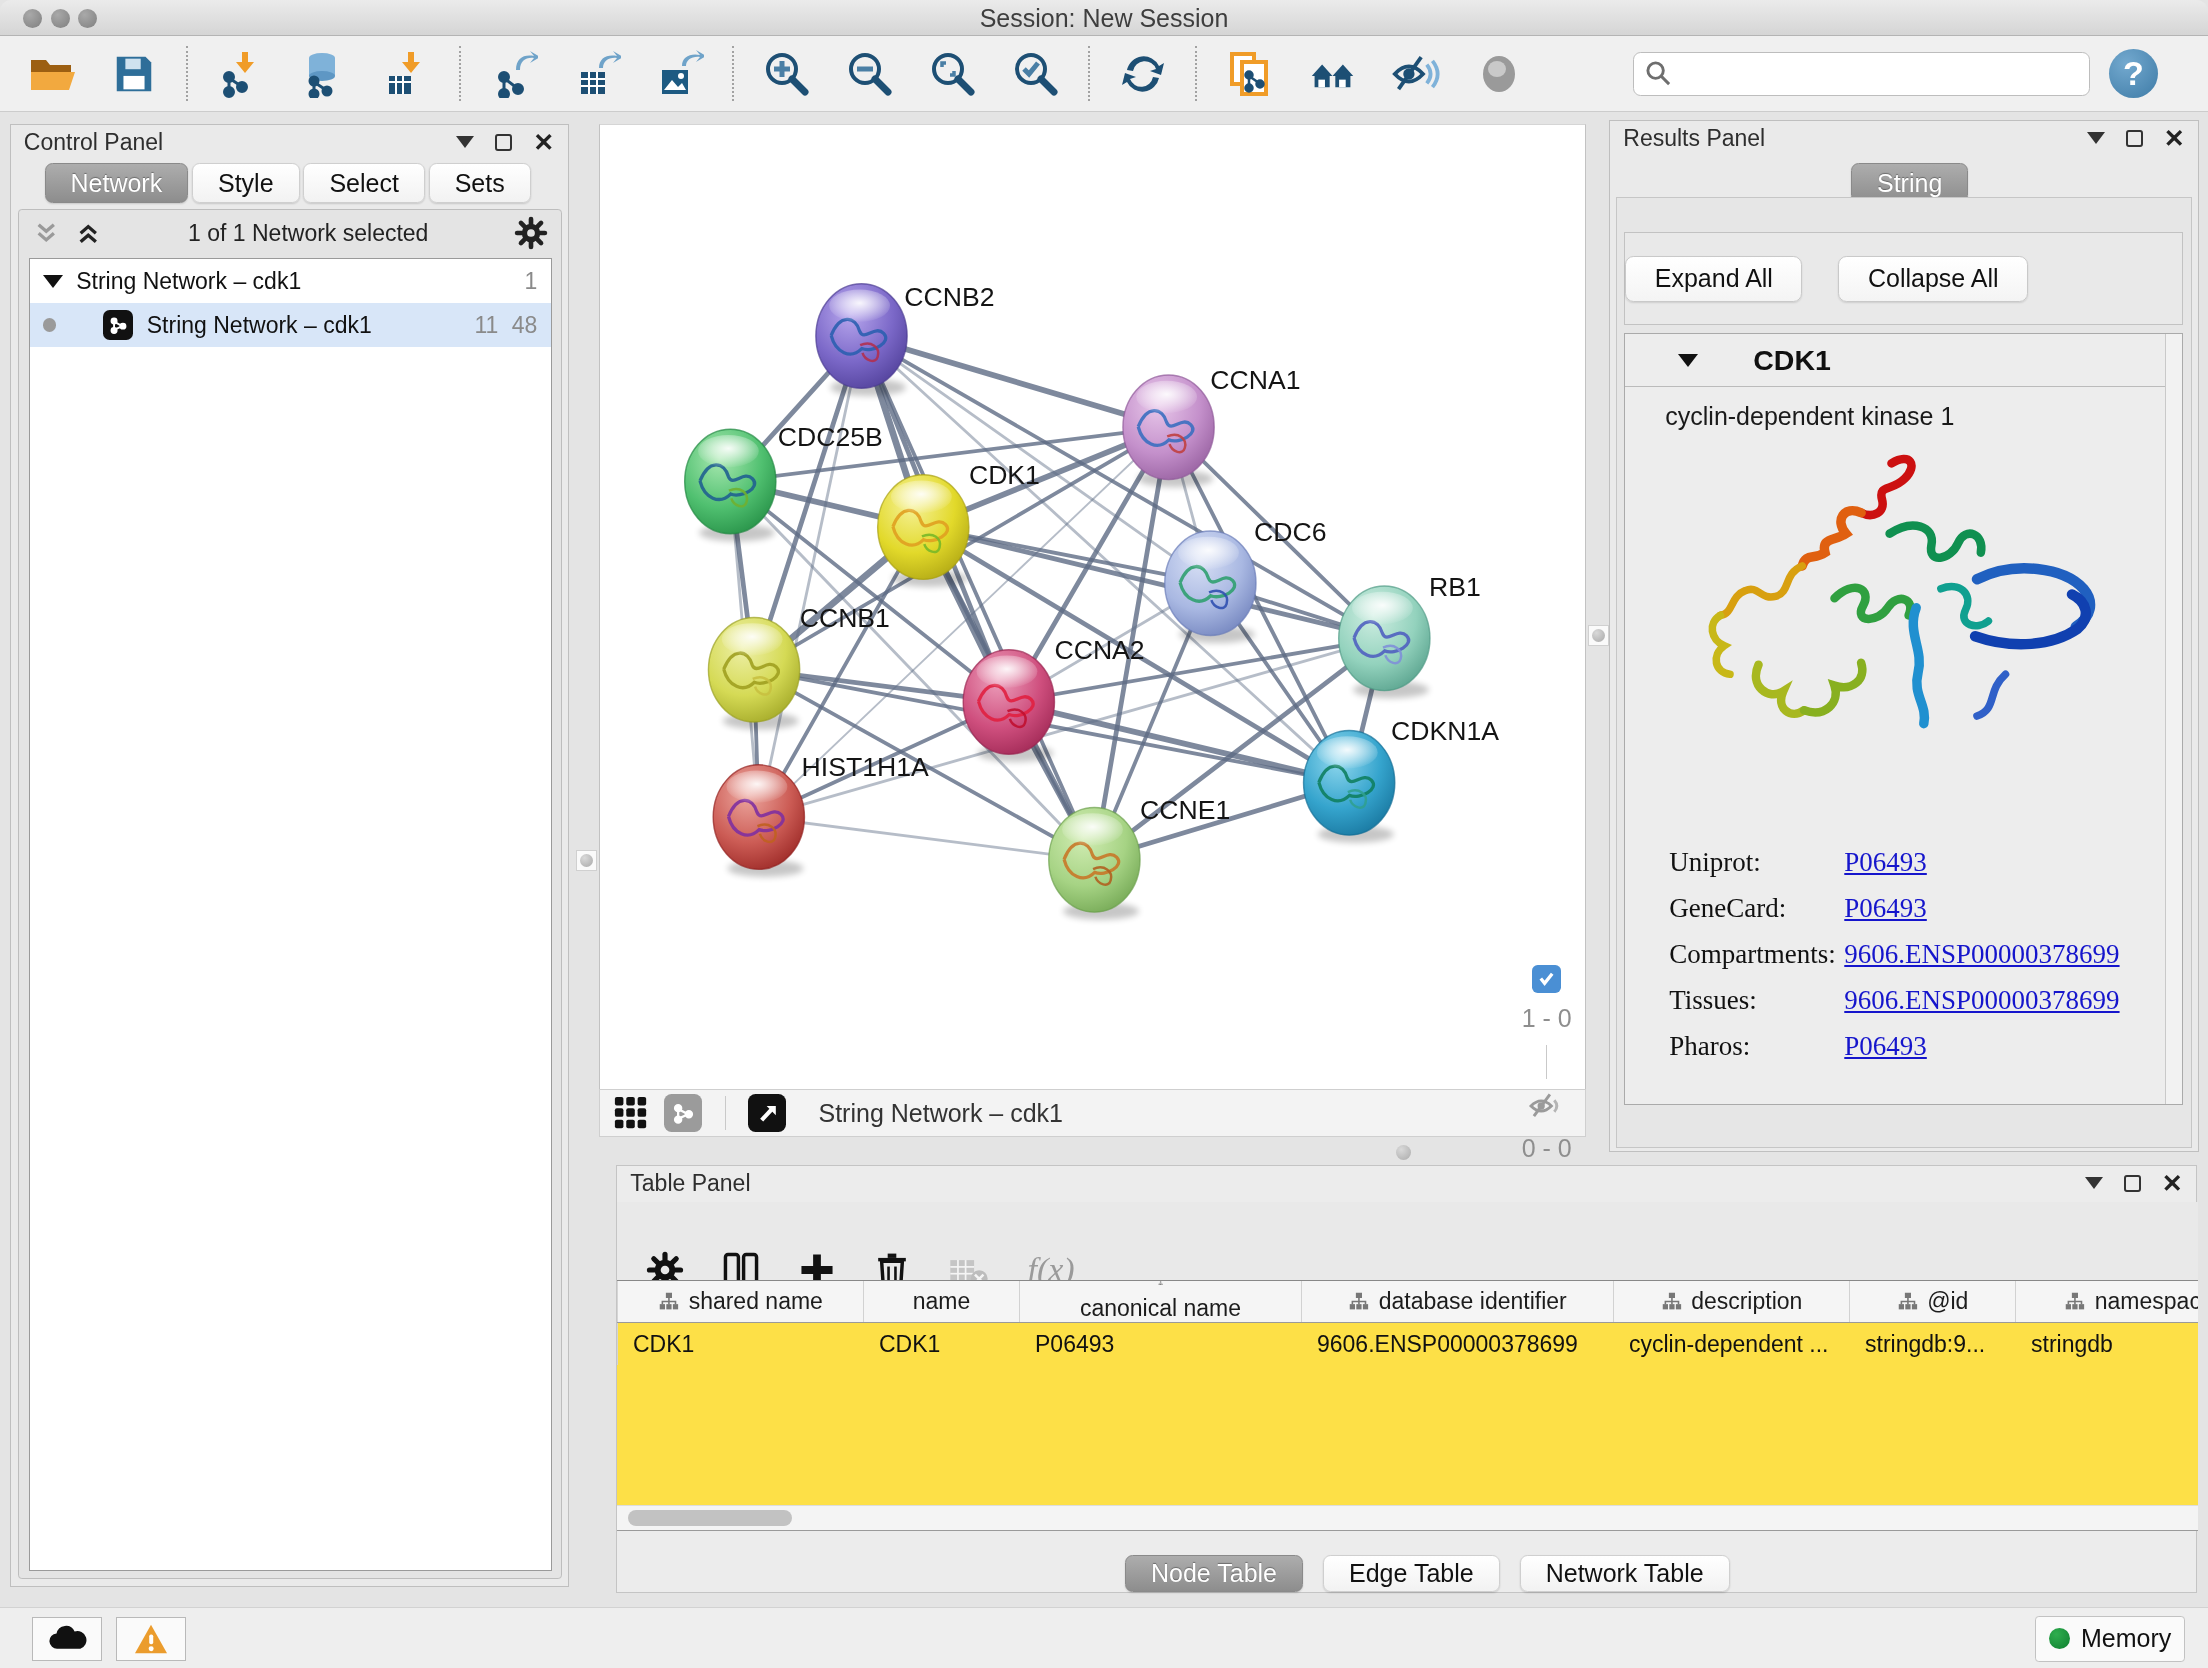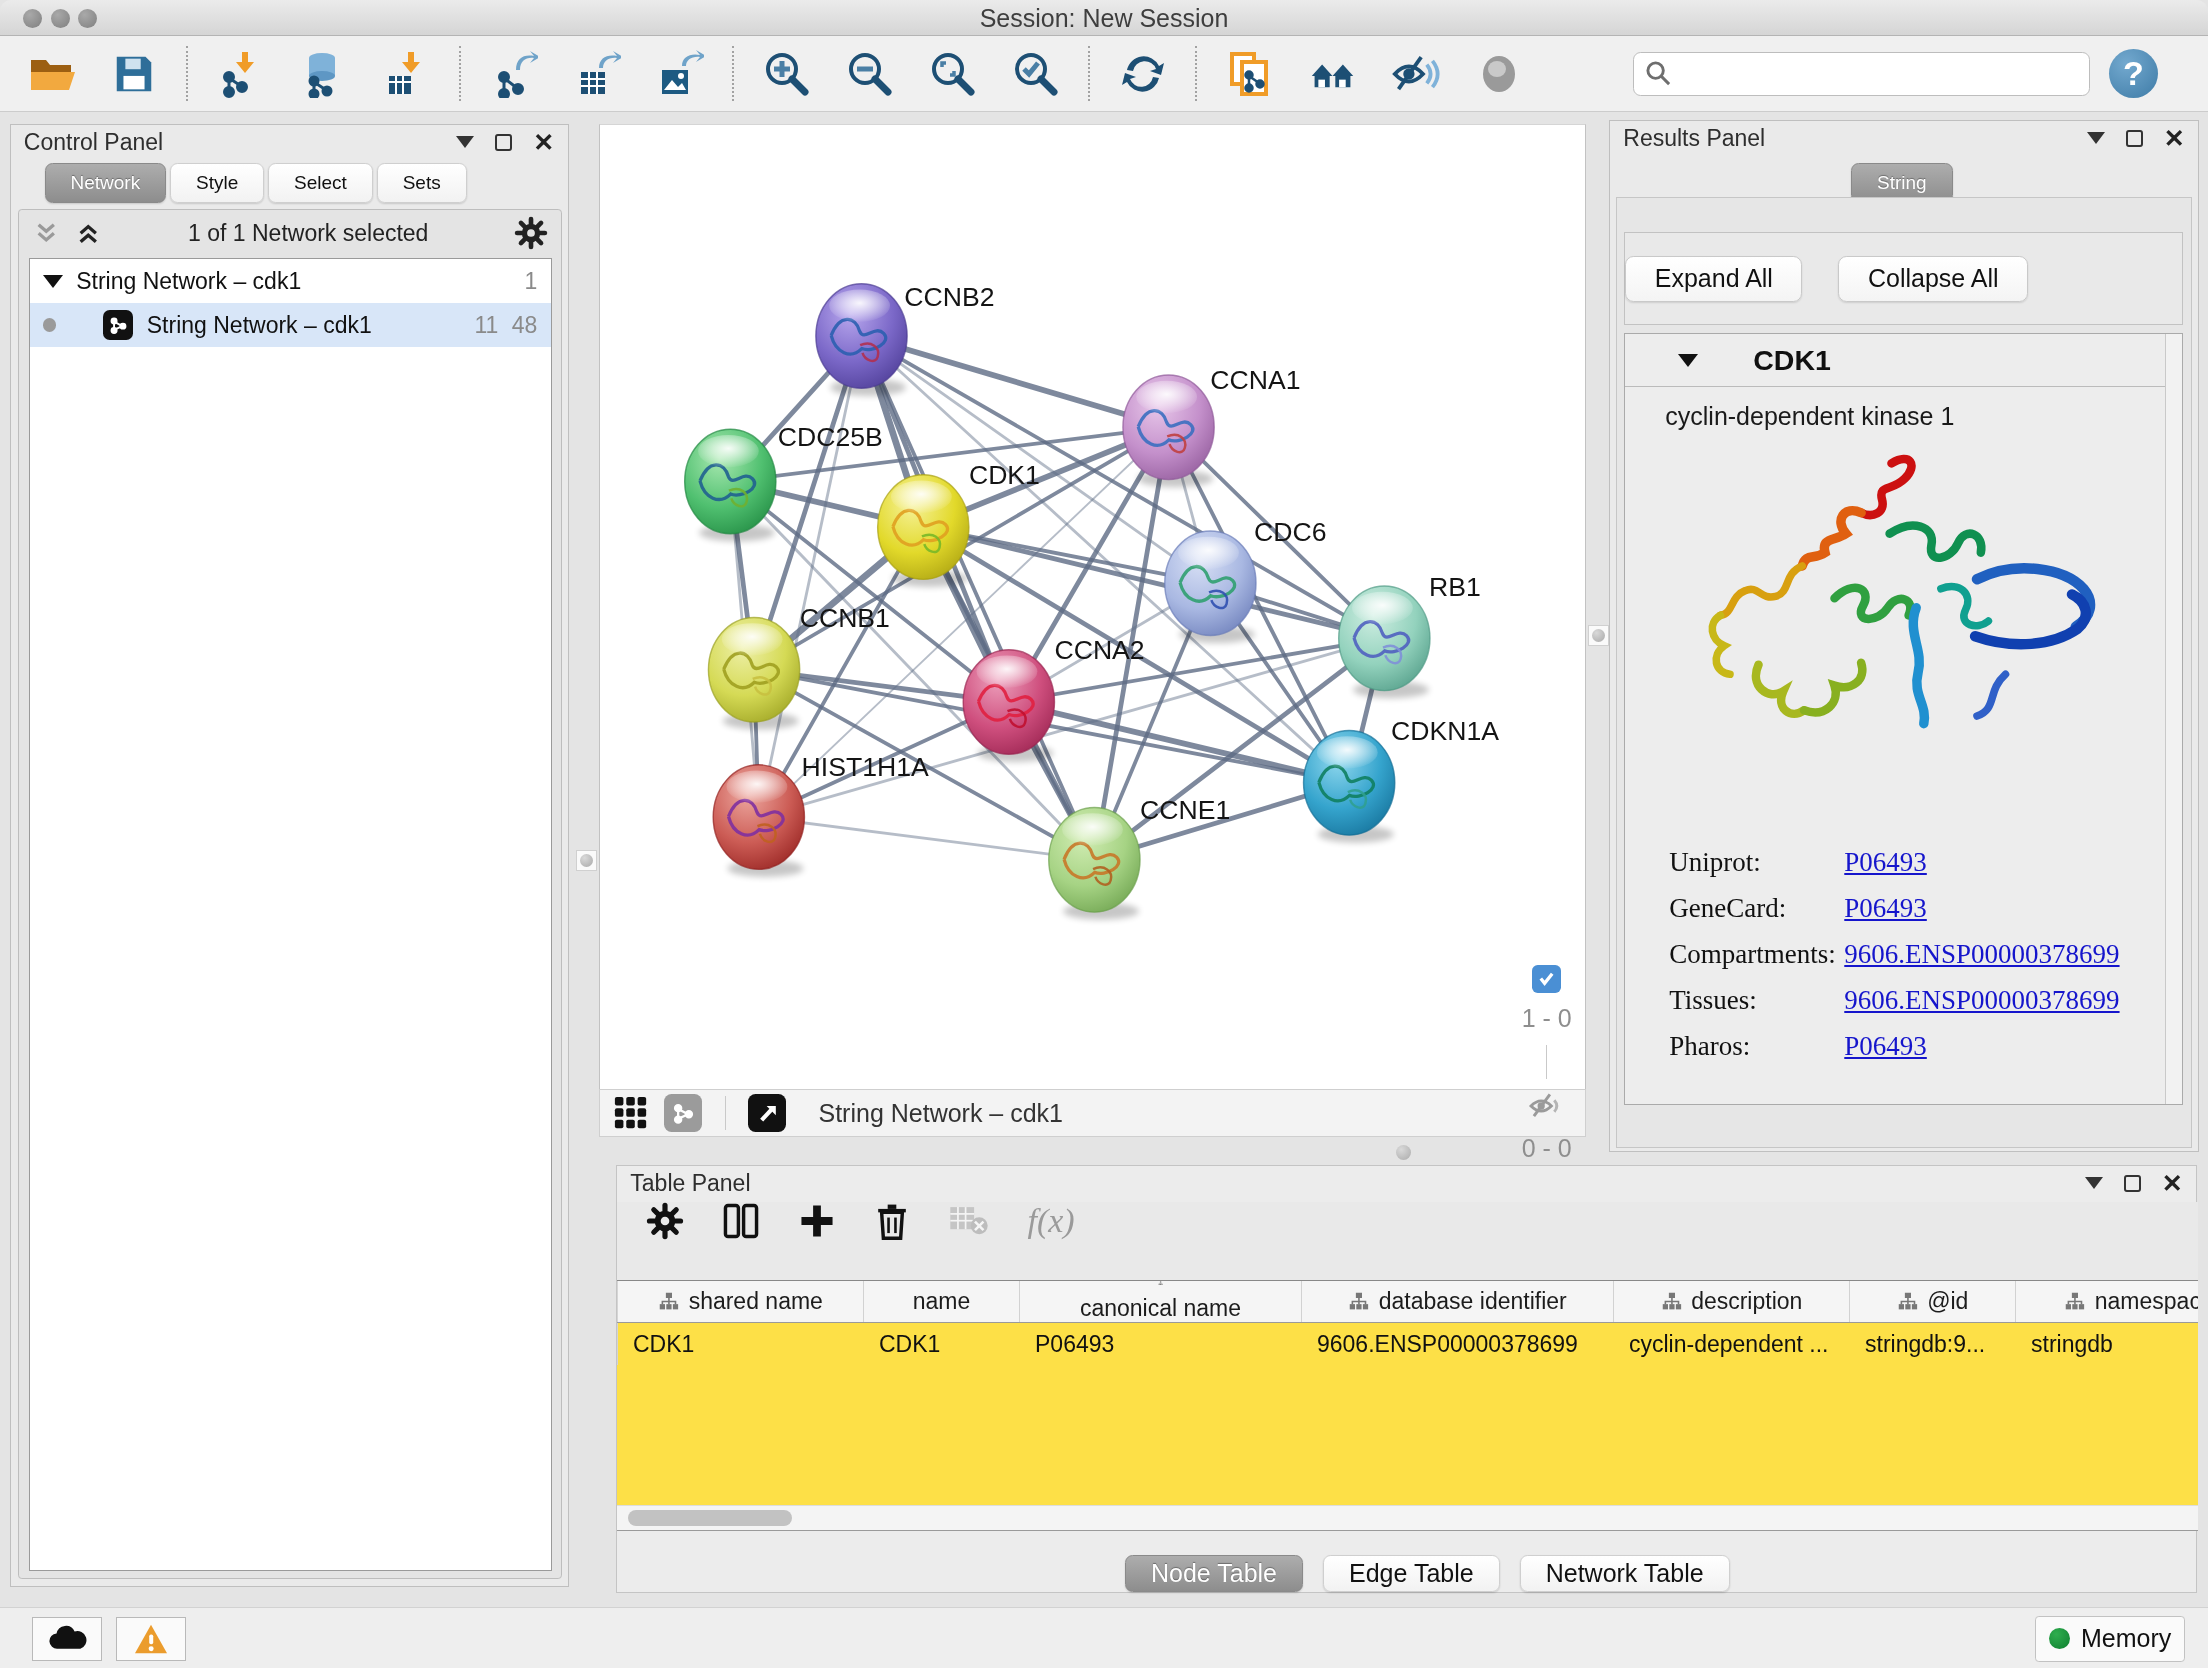--- a/index.html
+++ b/index.html
@@ -28,21 +28,21 @@
     color:#fff; font-size:34px; font-weight:bold; display:flex; align-items:center; justify-content:center; border:none; margin:0 25px 0 19px; cursor:pointer; }
 
   
   .panel-head { height:34px; display:flex; align-items:center; padding:0 13.3px; }
   .panel-title { font-size:23px; color:#2e2e2e; }
   .ph-icons { margin-left:auto; display:flex; align-items:center; gap:21px; }
   .tri-down { width:0; height:0; border-left:9.5px solid transparent; border-right:9.5px solid transparent; border-top:12.4px solid #333; }
   .sq { width:17px; height:17px; border:2.9px solid #333; border-radius:2.9px; }
   .xx { font-size:25px; font-weight:bold; color:#222; line-height:1; }
 
-  .tab { height:40px; padding:0 25px; display:flex; align-items:center; justify-content:center; font-size:19px;
+  .tab { height:40px; padding:0 25px; display:flex; align-items:center; justify-content:center; font-size:25px;
     border-radius:7.6px; background:linear-gradient(#ffffff,#f2f2f2); border:1px solid #cfcfcf; color:#111;
     box-shadow:0 1px 1.9px rgba(0,0,0,.15); cursor:pointer; }
   .tab.sel { background:linear-gradient(#adadad,#8d8d8d); color:#fff; text-shadow:0 -1px 1px rgba(0,0,0,.35); border-color:#8a8a8a; }
 
   
   .control-panel { position:absolute; left:9.5px; top:124px; width:559px; height:1463px; background:#eaeaea; border:1px solid #bfbfbf; }
   .cp-tabs { position:absolute; left:34px; top:38px; display:flex; gap:3.8px; }
   .cp-inner { position:absolute; left:7.6px; top:84px; width:544px; height:1370px; background:#e4e4e4; border:1px solid #bdbdbd; border-radius:3.8px; }
   .cp-statusrow { height:46px; display:flex; align-items:center; padding:0 13.3px; }
   .cp-status { flex:1; text-align:center; font-size:23px; color:#222; }
@@ -85,21 +85,21 @@
   .crosslinks { position:absolute; left:0; top:498px; width:533px; font-family:"Liberation Serif", serif; }
   .cl-head { font-size:28.5px; font-weight:bold; color:#111; padding-left:27px; }
   .cl-row { display:flex; font-size:27px; margin-top:15px; }
   .cl-label { width:219px; padding-left:44px; color:#111; }
   .cl-link { color:#1515cc; text-decoration:underline; cursor:pointer; }
   .protein-svg { position:absolute; left:67px; top:112px; }
 
   
   .table-panel { position:absolute; left:616px; top:1165px; width:1581px; height:428px; background:#ececec; border:1px solid #c4c4c4; }
   .tp-toolbar { position:absolute; left:0px; top:36px; width:1581px; height:88px; background:#e9e9e9; border-bottom:1px solid #d8d8d8;
-    display:flex; align-items:flex-start; gap:38px; padding-left:28.5px; }
+    display:flex; align-items:flex-end; gap:38px; padding-left:28.5px; }
   .fx { font-family:"Liberation Serif",serif; font-style:italic; font-size:34px; color:#9a9a9a; }
   .ttable { position:absolute; left:0; top:114px; width:1581px; height:251px; background:#fde047; border-top:1.9px solid #888; border-bottom:1.9px solid #9a9a9a; overflow:hidden; }
   .thead { display:flex; height:42px; background:#f5f5f5; border-bottom:1.9px solid #9a9a9a; }
   .gutter { width:13.3px; background:#ededed; border-right:1px solid #d5d5d5; height:100%; }
   .thcell { display:flex; align-items:center; justify-content:center; gap:9.5px; font-size:23px; color:#1c1c1c;
     border-right:1px solid #d2d2d2; overflow:hidden; white-space:nowrap; flex:none; cursor:pointer; }
   .trow { display:flex; height:42px; align-items:center; }
   .tdcell { padding-left:15px; font-size:23px; color:#111; flex:none; overflow:hidden; white-space:nowrap; }
   .hscroll { position:absolute; left:0; bottom:0; width:1581px; height:25px; background:#f4f4f4; border-top:1px solid #ddd; }
   .hthumb { position:absolute; left:11.4px; top:3.8px; width:164px; height:16px; background:#c2c2c2; border-radius:8.6px; cursor:pointer; }

